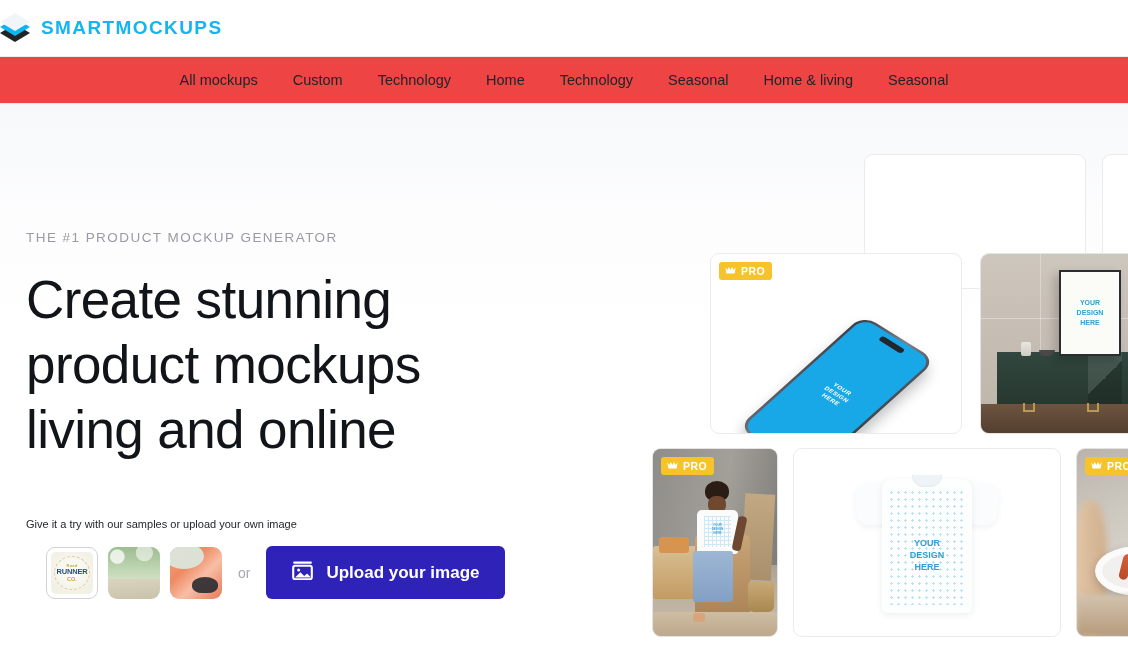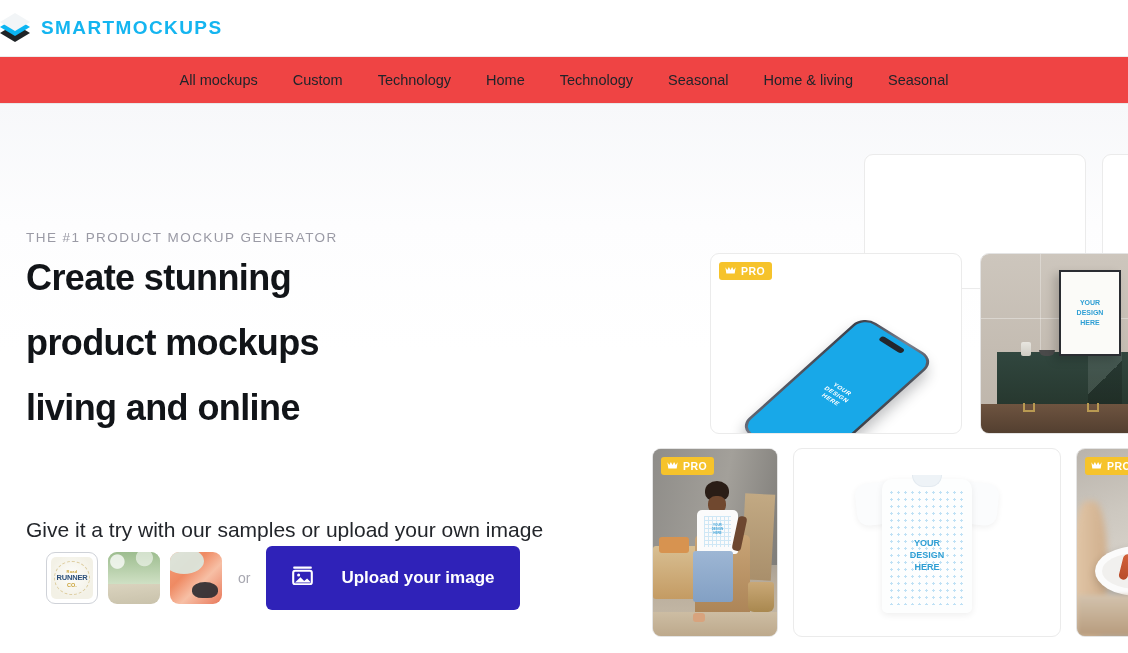--- a/index.html
+++ b/index.html
@@ -48,26 +48,27 @@
     background:linear-gradient(180deg,#f7f8fa 0%, #fdfdfe 22%, #ffffff 45%);
     overflow:hidden;
     padding-left:16px;
   }
   .hero-left { position:absolute; left:26px; top:126px; width:500px; }
   .eyebrow {
     font-size:13.5px; color:#9a9aa5; letter-spacing:1.45px;
     text-transform:uppercase; font-weight:500;
   }
   .headline {
-    font-size:36px; line-height:65px; font-weight:bold;
+    margin-top:22px;
+    font-size:53px; line-height:65px; font-weight:normal;
     color:#111418; letter-spacing:-0.6px;
   }
   .subtext {
     position:absolute; left:26px; top:414px;
-    font-size:21px; color:#23262b;
+    font-size:11px; color:#23262b;
   }
   .sample-row {
     position:absolute; left:26px; top:442px;
     display:flex; align-items:center; gap:10px;
   }
   .thumb {
     width:52px; height:52px; border-radius:9px; overflow:hidden;
     position:relative; cursor:pointer; flex:0 0 auto;
     background:#ddd;
   }
@@ -113,22 +114,22 @@
     content:""; position:absolute; left:-6px; top:-4px; width:40px; height:26px;
     border-radius:50%; background:#d8efe9; opacity:.85;
   }
   .t3::after{
     content:""; position:absolute; right:4px; bottom:6px; width:26px; height:16px;
     border-radius:50% 50% 40% 40%; background:#2a2a30; opacity:.9;
   }
   .or-text { font-size:14px; color:#a7a7b0; margin:15px 6px; }
 
   .upload-btn {
-    display:flex; align-items:center; gap:28px;
-    height:64px; padding:0 26px; border:none; border-radius:6px;
+    display:flex; align-items:center; gap:13px;
+    height:53px; padding:0 26px; border:none; border-radius:6px;
     background:#2f22b8; color:#fff; cursor:pointer;
     font-size:17px; font-weight:bold; font-family:"Liberation Sans", sans-serif;
   }
   .upload-btn svg { flex:0 0 auto; }
 
   
   .gallery { position:absolute; left:652px; top:0px; width:492px; height:549px; }
   .card {
     position:absolute; background:#fff; border:1px solid #ebebeb;
     border-radius:9px; overflow:hidden;

